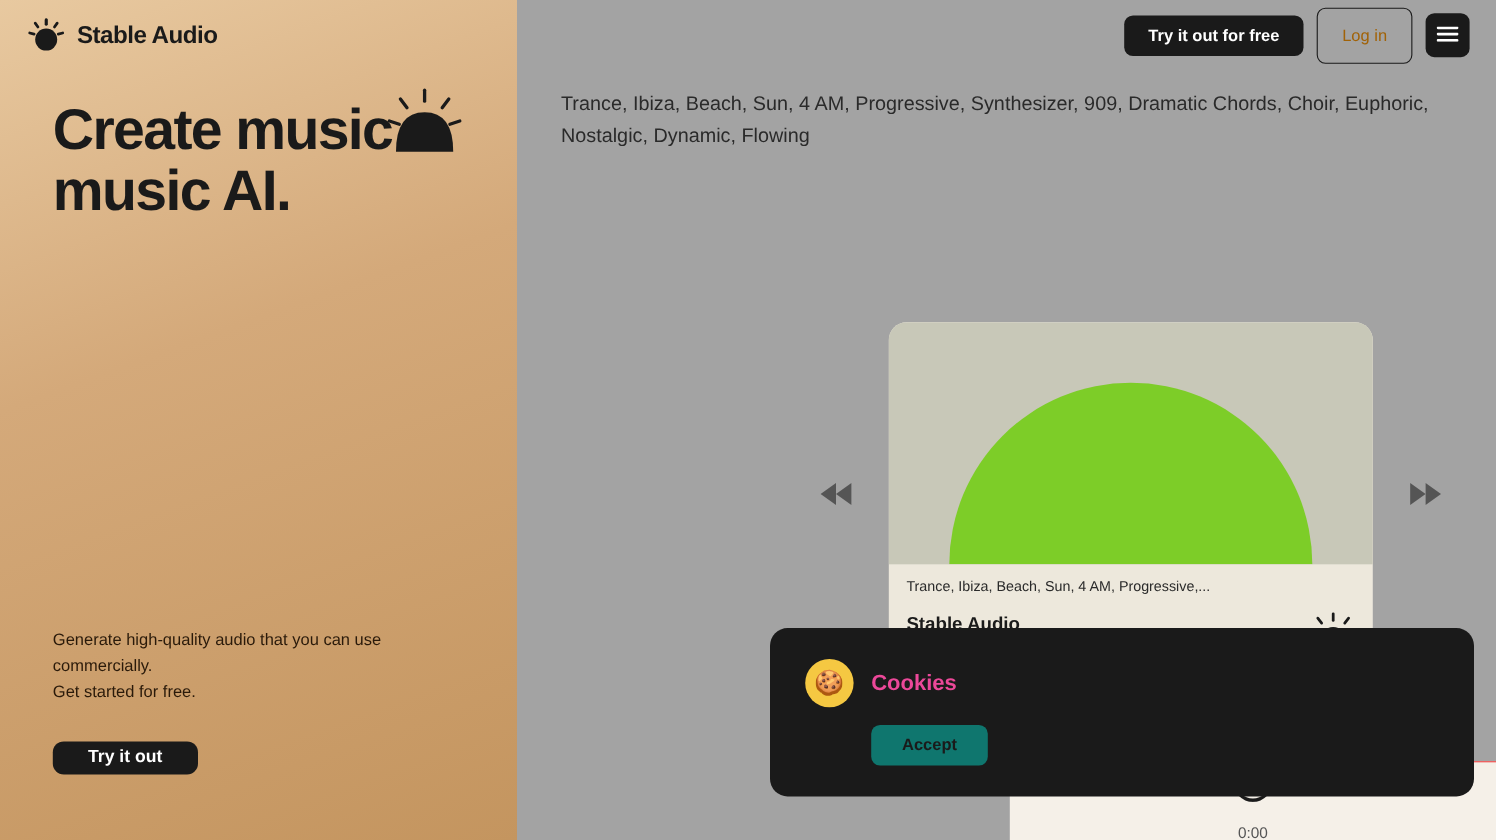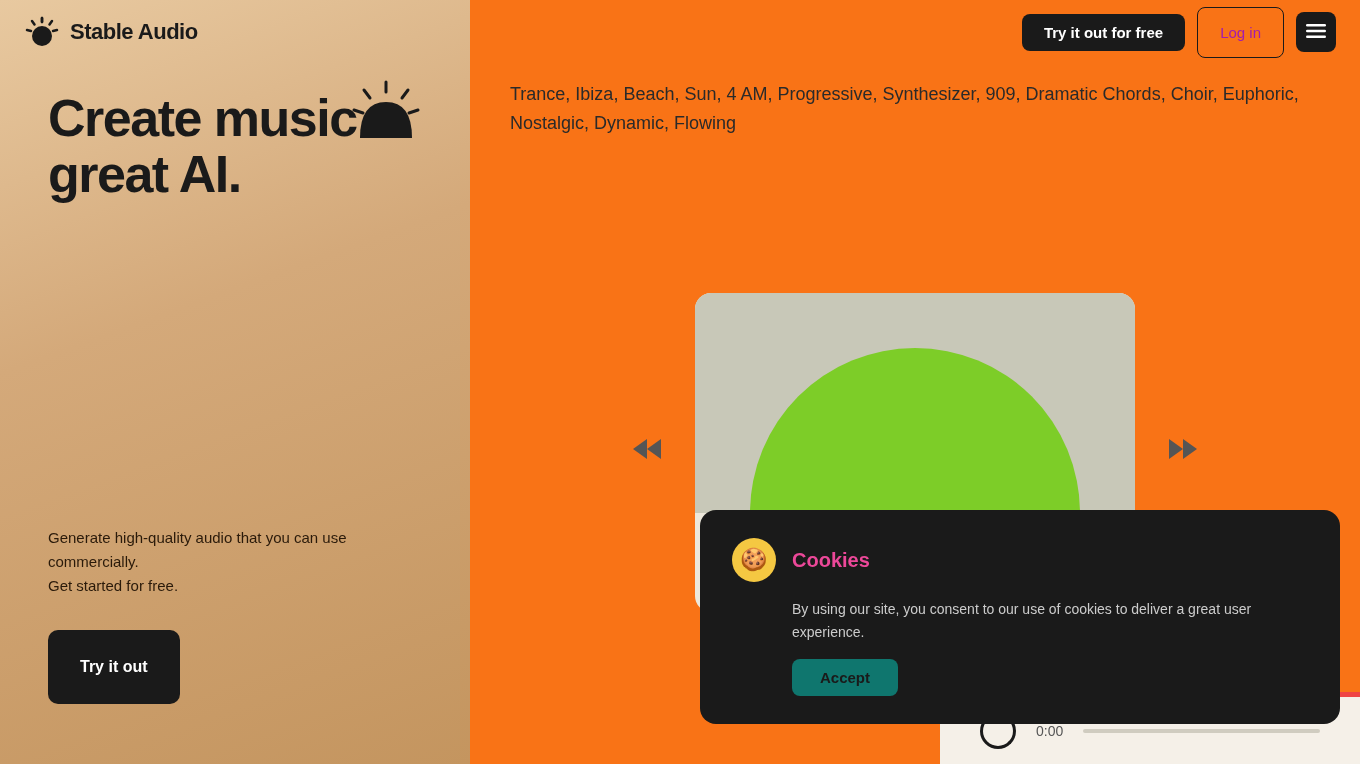--- a/index.html
+++ b/index.html
@@ -55,21 +55,21 @@
       border: none;
       border-radius: 8px;
       padding: 10px 22px;
       font-size: 15px;
       font-weight: 700;
       cursor: pointer;
     }
 
     .btn-log-in {
       background: transparent;
-      color: #a21caf;
+      color: #a16207;
       border: 1.5px solid #1a1a1a;
       border-radius: 8px;
       padding: 16px 22px;
       font-size: 15px;
       font-weight: 500;
       cursor: pointer;
     }
 
     .btn-menu {
       background: #1a1a1a;
@@ -134,36 +134,37 @@
       font-weight: 400;
     }
 
     .btn-try-out {
       display: inline-block;
       margin-top: 32px;
       background: #1a1a1a;
       color: #fff;
       border: none;
       border-radius: 10px;
-      padding: 28px 32px;
+      padding: 6px 32px;
       font-size: 16px;
       font-weight: 600;
       cursor: pointer;
       width: fit-content;
     }
 
     
     .right-panel {
       flex: 1;
-      background: #f97316;
+      background: #a3a3a3;
       display: flex;
       flex-direction: column;
       padding: 80px 40px 16px 40px;
       position: relative;
       overflow: hidden;
+      align-items: flex-end;
     }
 
     .prompt-text {
       font-size: 18px;
       color: #2a2a2a;
       line-height: 1.6;
       font-weight: 400;
       max-width: 820px;
     }
 
@@ -249,29 +250,30 @@
       color: #555;
       display: flex;
       align-items: center;
       padding: 8px;
     }
 
     
     .bottom-player-bar {
       position: absolute;
       bottom: 0;
-      left: 470px;
+      left: 448px;
       right: 0;
       height: 72px;
       background: #f5f0e8;
-      border-top: 5px solid #ef4444;
+      border-top: 1px solid #ef4444;
       display: flex;
       align-items: center;
       padding: 0 40px;
       gap: 20px;
+      flex-direction: column;
     }
 
     .play-spin-icon {
       width: 36px;
       height: 36px;
       border: 3px solid #1a1a1a;
       border-top-color: transparent;
       border-radius: 50%;
       animation: spin 1.2s linear infinite;
       flex-shrink: 0;
@@ -419,21 +421,21 @@
       <line x1="36" y1="2" x2="36" y2="12" stroke="#1a1a1a" stroke-width="3" stroke-linecap="round"></line>
       <line x1="14" y1="10" x2="20" y2="18" stroke="#1a1a1a" stroke-width="3" stroke-linecap="round"></line>
       <line x1="58" y1="10" x2="52" y2="18" stroke="#1a1a1a" stroke-width="3" stroke-linecap="round"></line>
       <line x1="4" y1="30" x2="13" y2="33" stroke="#1a1a1a" stroke-width="3" stroke-linecap="round"></line>
       <line x1="68" y1="30" x2="59" y2="33" stroke="#1a1a1a" stroke-width="3" stroke-linecap="round"></line>
     </svg>
 
     <div class="left-top">
       <h1 class="hero-title">
         <span>Create music</span><br>
-        <span>great AI.</span>
+        <span>music AI.</span>
       </h1>
     </div>
 
     <div>
       <p class="hero-description">Generate high-quality audio that you can use<br>commercially.<br>Get started for free.</p>
       <button class="btn-try-out">Try it out</button>
     </div>
   </div>
 
   <div class="right-panel">
@@ -492,17 +494,16 @@
     </div>
 
   </div>
 </div>
 
 <div class="cookie-banner">
   <div class="cookie-header">
     <div class="cookie-icon">🍪</div>
     <span class="cookie-title">Cookies</span>
   </div>
-  <p class="cookie-body">By using our site, you consent to our use of cookies to deliver a great user experience.</p>
   <div class="cookie-footer">
     <button class="btn-accept">Accept</button>
   </div>
 </div>
 
 </body></html>

